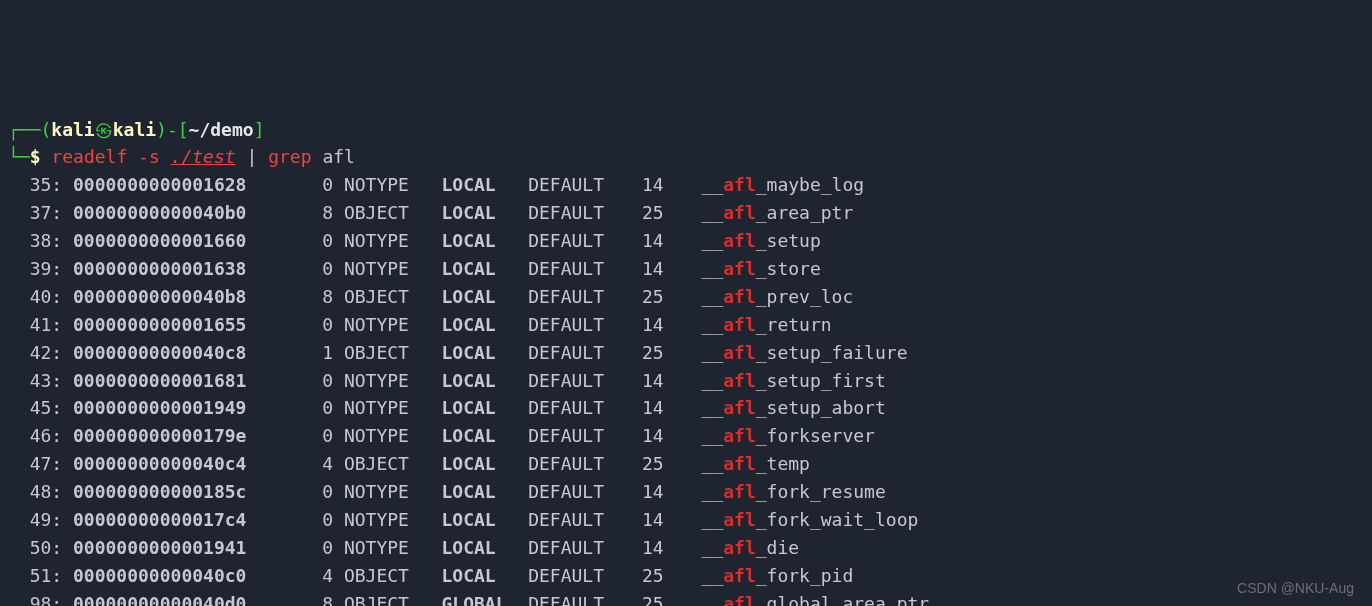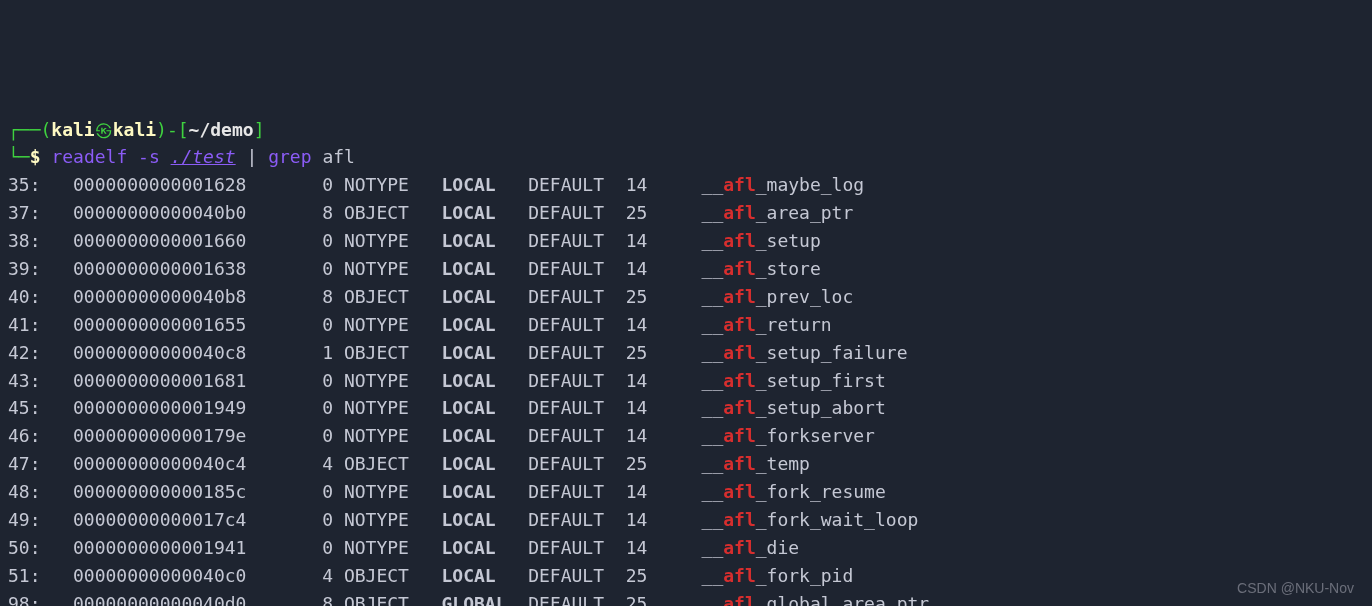--- a/index.html
+++ b/index.html
@@ -11,47 +11,47 @@
     font-size: 18px;
     line-height: 1.55;
     white-space: pre;
     width: 1372px;
     height: 606px;
     box-sizing: border-box;
     overflow: hidden;
     position: relative;
   }
   .green  { color: #3fd13f; }
-  .blue   { color: #8b5cf6; }
+  .blue   { color: #ef4444; }
   .blueb  { color: #fef9c3; font-weight: bold; }
   .whiteb { color: #e6e6e6; font-weight: bold; }
   .gray   { color: #c5c8d4; }
   .red    { color: #d72e2e; font-weight: bold; }
   .underline { text-decoration: underline; font-style: italic; }
   .row { display: block; }
-  .c-num  { display:inline-block; width: 5ch;  text-align:left; }
-  .c-addr { display:inline-block; width: 18ch; }
+  .c-num  { display:inline-block; width: 5ch;  text-align:right; }
+  .c-addr { display:inline-block; width: 18ch; font-weight: bold; }
   .c-size { display:inline-block; width: 6ch;  text-align:right; }
   .c-type { display:inline-block; width: 8ch; }
   .c-bind { display:inline-block; width: 8ch; font-weight: bold; }
   .c-vis  { display:inline-block; width: 9ch; }
-  .c-ndx  { display:inline-block; width: 5ch; text-align:left; }
+  .c-ndx  { display:inline-block; width: 5ch; text-align:center; }
   .watermark {
     position: absolute;
     right: 18px;
     bottom: 6px;
     font-size: 14px;
     color: rgba(200,200,210,0.45);
     font-family: sans-serif;
     white-space: nowrap;
   }
 </style>
 </head>
 <body>
 
 
 
 <div><span class="row"><span class="green">┌──</span><span class="green">(</span><span class="blueb">kali</span><span class="green">㉿</span><span class="blueb">kali</span><span class="green">)-[</span><span class="whiteb">~</span><span class="whiteb">/</span><span class="whiteb">demo</span><span class="green">]</span></span><span class="row"><span class="green">└─</span><span class="blueb">$</span> <span class="blue">readelf</span> <span class="blue">-s</span> <span class="blue underline">./test</span> <span class="gray">|</span> <span class="blue">grep</span> <span class="gray">afl</span></span><div id="output"><span class="row"><span class="c-num">35:</span> <span class="c-addr">0000000000001628</span><span class="c-size">0</span> <span class="c-type">NOTYPE</span> <span class="c-bind">LOCAL</span><span class="c-vis">DEFAULT</span><span class="c-ndx">14</span>  <span>__</span><span class="red">afl</span><span>_maybe_log</span></span><span class="row"><span class="c-num">37:</span> <span class="c-addr">00000000000040b0</span><span class="c-size">8</span> <span class="c-type">OBJECT</span> <span class="c-bind">LOCAL</span><span class="c-vis">DEFAULT</span><span class="c-ndx">25</span>  <span>__</span><span class="red">afl</span><span>_area_ptr</span></span><span class="row"><span class="c-num">38:</span> <span class="c-addr">0000000000001660</span><span class="c-size">0</span> <span class="c-type">NOTYPE</span> <span class="c-bind">LOCAL</span><span class="c-vis">DEFAULT</span><span class="c-ndx">14</span>  <span>__</span><span class="red">afl</span><span>_setup</span></span><span class="row"><span class="c-num">39:</span> <span class="c-addr">0000000000001638</span><span class="c-size">0</span> <span class="c-type">NOTYPE</span> <span class="c-bind">LOCAL</span><span class="c-vis">DEFAULT</span><span class="c-ndx">14</span>  <span>__</span><span class="red">afl</span><span>_store</span></span><span class="row"><span class="c-num">40:</span> <span class="c-addr">00000000000040b8</span><span class="c-size">8</span> <span class="c-type">OBJECT</span> <span class="c-bind">LOCAL</span><span class="c-vis">DEFAULT</span><span class="c-ndx">25</span>  <span>__</span><span class="red">afl</span><span>_prev_loc</span></span><span class="row"><span class="c-num">41:</span> <span class="c-addr">0000000000001655</span><span class="c-size">0</span> <span class="c-type">NOTYPE</span> <span class="c-bind">LOCAL</span><span class="c-vis">DEFAULT</span><span class="c-ndx">14</span>  <span>__</span><span class="red">afl</span><span>_return</span></span><span class="row"><span class="c-num">42:</span> <span class="c-addr">00000000000040c8</span><span class="c-size">1</span> <span class="c-type">OBJECT</span> <span class="c-bind">LOCAL</span><span class="c-vis">DEFAULT</span><span class="c-ndx">25</span>  <span>__</span><span class="red">afl</span><span>_setup_failure</span></span><span class="row"><span class="c-num">43:</span> <span class="c-addr">0000000000001681</span><span class="c-size">0</span> <span class="c-type">NOTYPE</span> <span class="c-bind">LOCAL</span><span class="c-vis">DEFAULT</span><span class="c-ndx">14</span>  <span>__</span><span class="red">afl</span><span>_setup_first</span></span><span class="row"><span class="c-num">45:</span> <span class="c-addr">0000000000001949</span><span class="c-size">0</span> <span class="c-type">NOTYPE</span> <span class="c-bind">LOCAL</span><span class="c-vis">DEFAULT</span><span class="c-ndx">14</span>  <span>__</span><span class="red">afl</span><span>_setup_abort</span></span><span class="row"><span class="c-num">46:</span> <span class="c-addr">000000000000179e</span><span class="c-size">0</span> <span class="c-type">NOTYPE</span> <span class="c-bind">LOCAL</span><span class="c-vis">DEFAULT</span><span class="c-ndx">14</span>  <span>__</span><span class="red">afl</span><span>_forkserver</span></span><span class="row"><span class="c-num">47:</span> <span class="c-addr">00000000000040c4</span><span class="c-size">4</span> <span class="c-type">OBJECT</span> <span class="c-bind">LOCAL</span><span class="c-vis">DEFAULT</span><span class="c-ndx">25</span>  <span>__</span><span class="red">afl</span><span>_temp</span></span><span class="row"><span class="c-num">48:</span> <span class="c-addr">000000000000185c</span><span class="c-size">0</span> <span class="c-type">NOTYPE</span> <span class="c-bind">LOCAL</span><span class="c-vis">DEFAULT</span><span class="c-ndx">14</span>  <span>__</span><span class="red">afl</span><span>_fork_resume</span></span><span class="row"><span class="c-num">49:</span> <span class="c-addr">00000000000017c4</span><span class="c-size">0</span> <span class="c-type">NOTYPE</span> <span class="c-bind">LOCAL</span><span class="c-vis">DEFAULT</span><span class="c-ndx">14</span>  <span>__</span><span class="red">afl</span><span>_fork_wait_loop</span></span><span class="row"><span class="c-num">50:</span> <span class="c-addr">0000000000001941</span><span class="c-size">0</span> <span class="c-type">NOTYPE</span> <span class="c-bind">LOCAL</span><span class="c-vis">DEFAULT</span><span class="c-ndx">14</span>  <span>__</span><span class="red">afl</span><span>_die</span></span><span class="row"><span class="c-num">51:</span> <span class="c-addr">00000000000040c0</span><span class="c-size">4</span> <span class="c-type">OBJECT</span> <span class="c-bind">LOCAL</span><span class="c-vis">DEFAULT</span><span class="c-ndx">25</span>  <span>__</span><span class="red">afl</span><span>_fork_pid</span></span><span class="row"><span class="c-num">98:</span> <span class="c-addr">00000000000040d0</span><span class="c-size">8</span> <span class="c-type">OBJECT</span> <span class="c-bind">GLOBAL</span><span class="c-vis">DEFAULT</span><span class="c-ndx">25</span>  <span>__</span><span class="red">afl</span><span>_global_area_ptr</span></span></div></div>
 
-<div class="watermark">CSDN @NKU-Nov</div>
+<div class="watermark">CSDN @NKU-Aug</div>
 
 
 
 
 </body></html>

